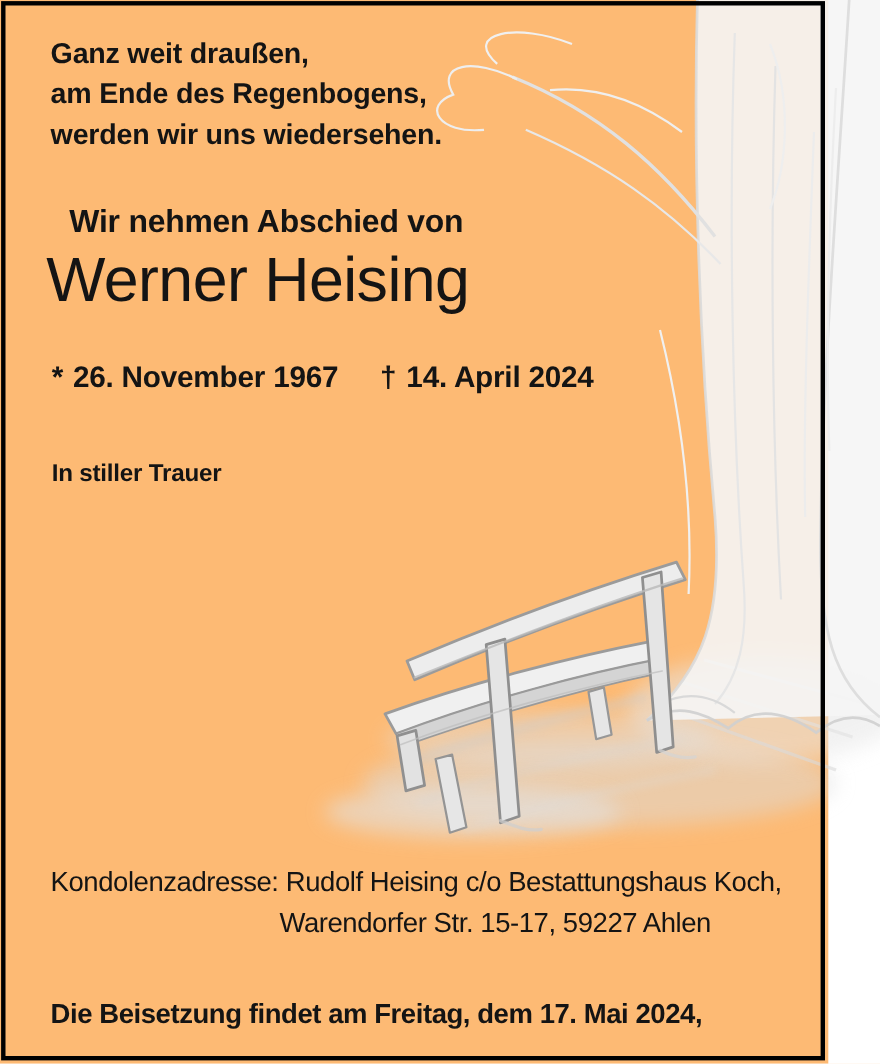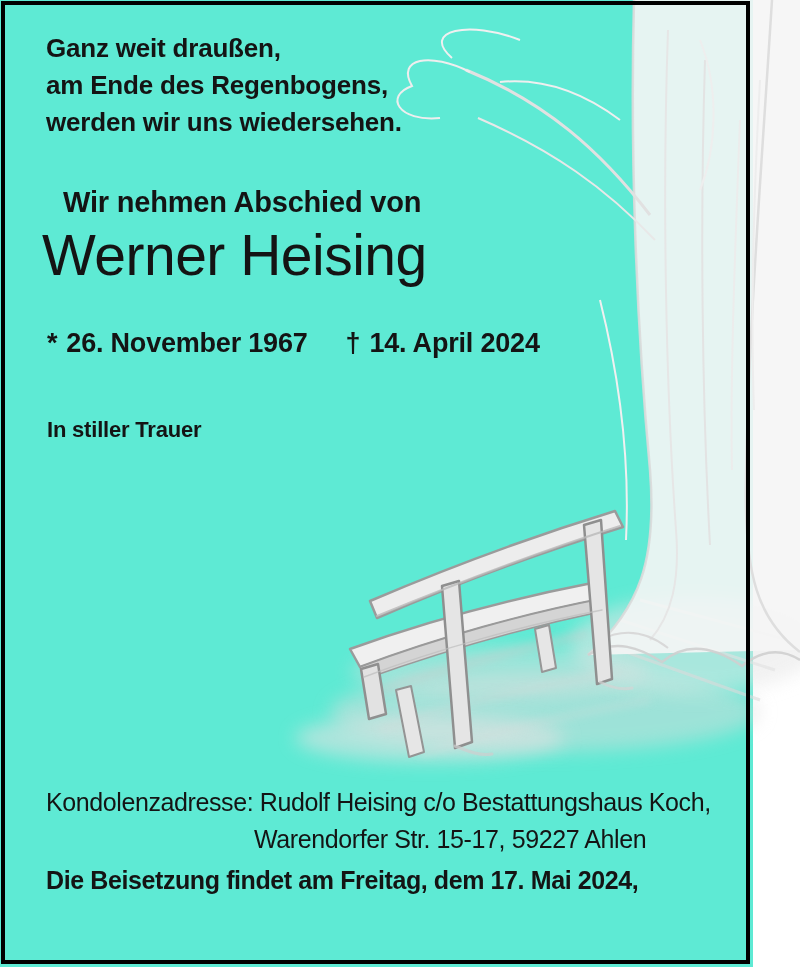--- a/index.html
+++ b/index.html
@@ -9,21 +9,21 @@
     height: 967px;
     background: #ffffff;
     overflow: hidden;
     font-family: "Liberation Sans", sans-serif;
     color: #141414;
   }
   .page {
     position: relative;
     width: 753px;
     height: 967px;
-    background: #5eead4;
+    background: #fdba74;
   }
   .frame {
     position: absolute;
     left: 1px; top: 1px; right: 3px; bottom: 3px;
     border: 4px solid #000000;
     pointer-events: none;
     z-index: 3;
   }
   .artwork {
     position: absolute;
@@ -85,21 +85,21 @@
     position: absolute;
     left: 46px; top: 784px;
     font-size: 25px;
     line-height: 37px;
     font-weight: 400;
     letter-spacing: -0.4px;
   }
   .condolence .line2 { padding-left: 208px; }
   .funeral {
     position: absolute;
-    left: 46px; top: 862px;
+    left: 46px; top: 904px;
     font-size: 25px;
     line-height: 36px;
     font-weight: 600;
     letter-spacing: -0.4px;
   }
 </style>
 </head>
 <body>
 
 <div class="page">

